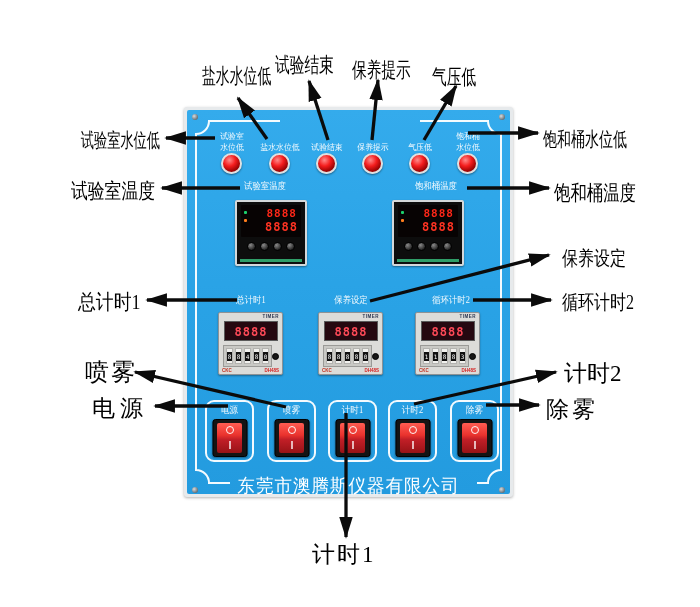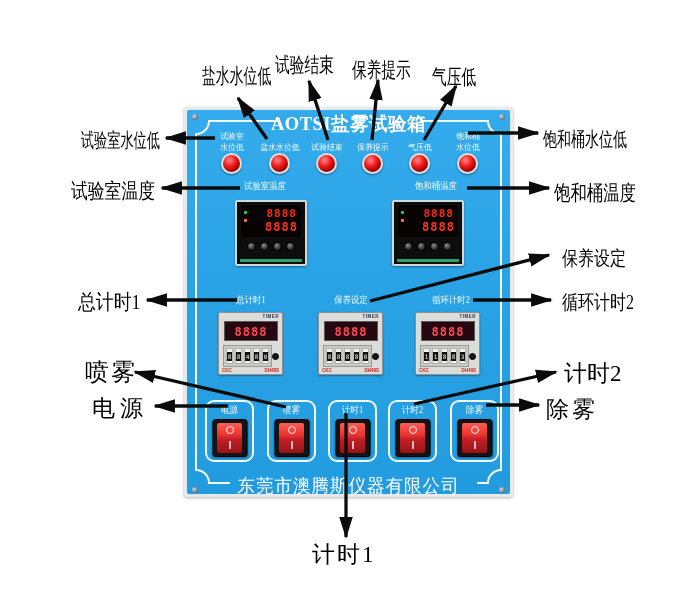--- a/index.html
+++ b/index.html
@@ -93,21 +93,20 @@
     <svg id="deco" width="329" height="390" viewBox="0 0 329 390">
       <path d="M 96 14 H 25 A 13 13 0 0 1 12 27 V 363 A 13 13 0 0 1 25 376 H 46
                M 293 376 H 304 A 13 13 0 0 1 317 363 V 27 A 13 13 0 0 1 304 14 H 236" fill="none" stroke="#ffffff" stroke-width="2" opacity=".95"></path>
     </svg>
 
     <div class="screw" style="left:8px;top:7px;"></div>
     <div class="screw" style="left:315px;top:7px;"></div>
     <div class="screw" style="left:8px;top:380px;"></div>
     <div class="screw" style="left:315px;top:380px;"></div>
 
-    <div class="ptitle">AOTSI盐雾试验箱</div>
 
     <div class="ind-label" style="left:20px;">
       <span>试验室</span>
         <span>水位低</span>
       </div>
     <div class="ind-label" style="left:68px;">
       <span>盐水水位低</span>
         <span></span>
       </div>
     <div class="ind-label" style="left:115px;">

